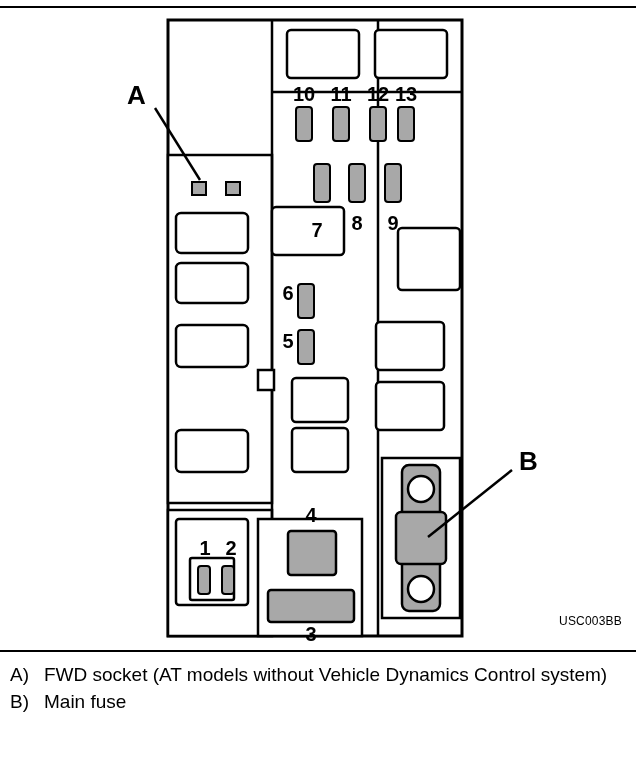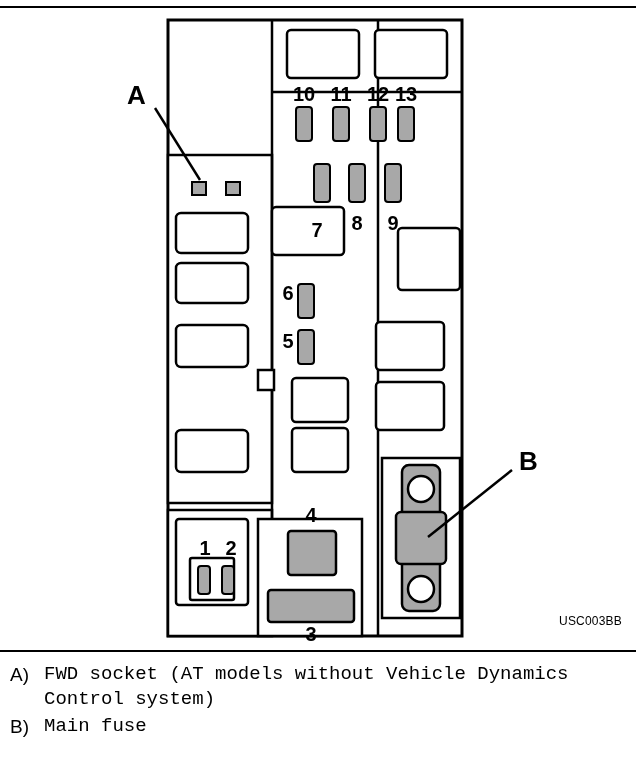--- a/index.html
+++ b/index.html
@@ -68,21 +68,20 @@
     padding-left: 10px;
     margin-bottom: 2px;
   }
   .cap-key {
     width: 34px;
     flex: 0 0 34px;
   }
   .cap-text {
     flex: 1 1 auto;
     padding-right: 28px;
-    font-family: Liberation Mono, monospace;
   }
 </style>
 </head>
 <body>
 
 <div id="page">
 
   <div id="figure">
     <div id="figure-border-top"></div>
     <div id="figure-border-bottom"></div>

